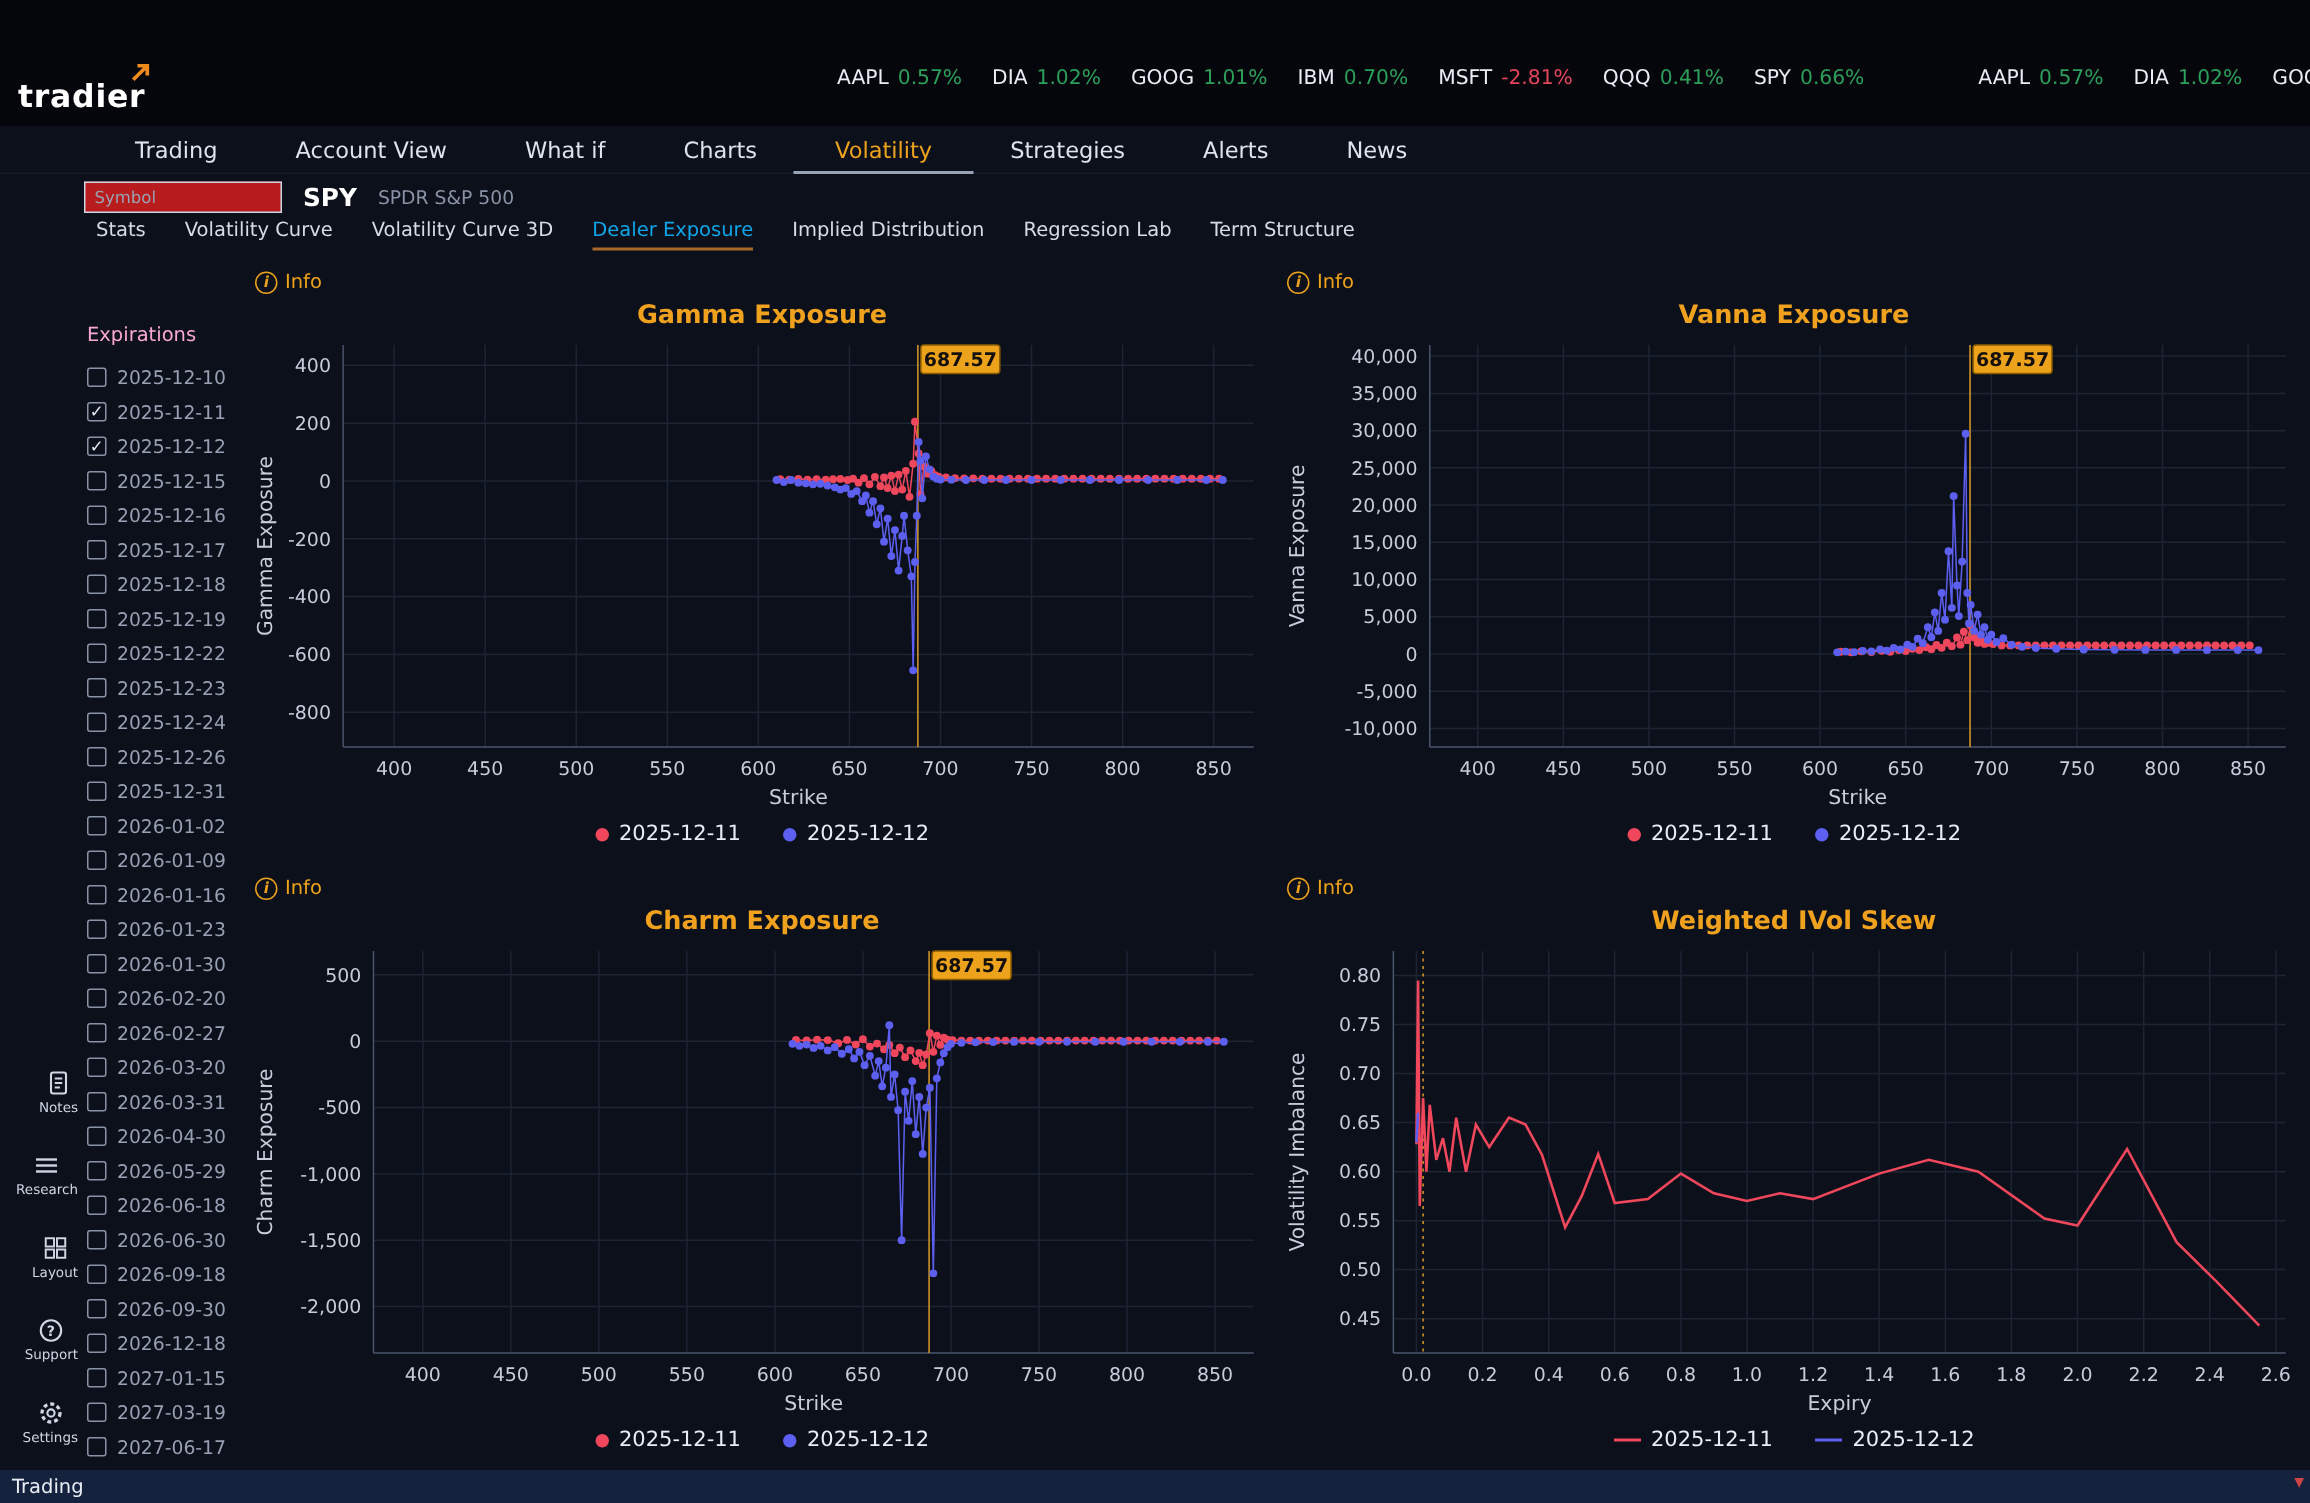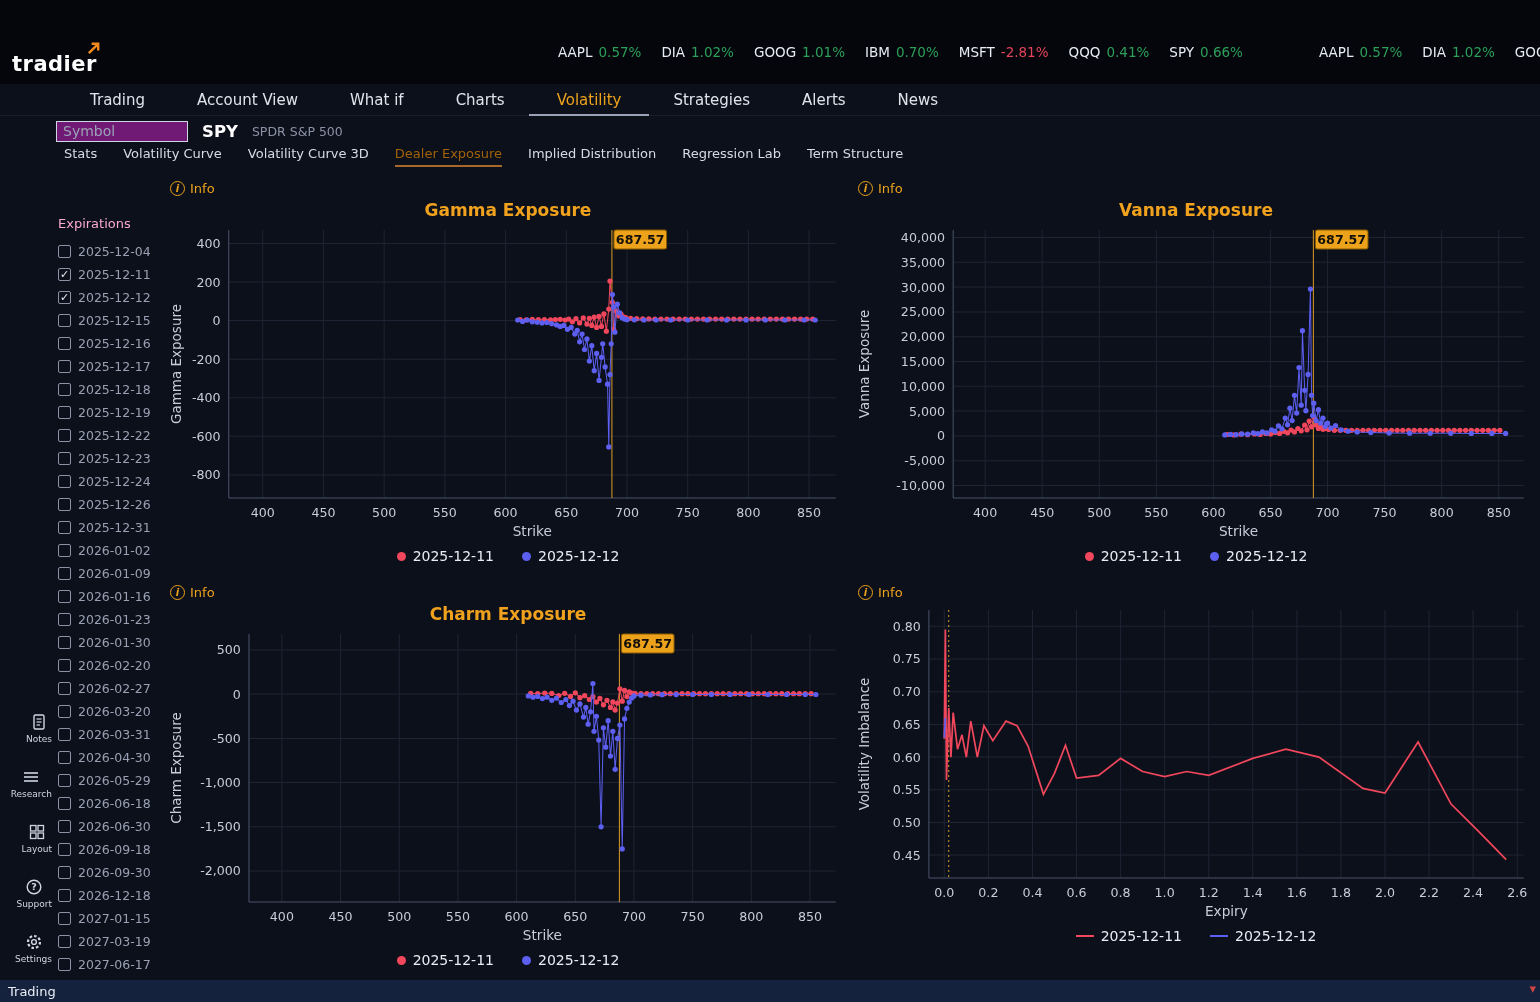--- a/index.html
+++ b/index.html
@@ -19,31 +19,31 @@
 
   
   .navbar{height:32px;background:#0c101a;display:flex;align-items:center;padding-left:88px;gap:48px;
     border-bottom:1px solid #161c2a;font-size:15px;flex:0 0 auto}
   .nav-item{color:#dfe3ec;cursor:pointer;position:relative;padding:6px 2px}
   .nav-item.active{color:#eda21b}
   .nav-item.active:after{content:"";position:absolute;left:-26px;right:-26px;bottom:-1px;height:2px;background:#9aa3b5}
 
   
   .symbolrow{height:30px;display:flex;align-items:center;gap:14px;padding-left:56px;flex:0 0 auto}
-  .symbol-input{width:132px;height:21px;background:#701a75;border:1px solid #cfd6e4;color:#c6cbd8;
-    font-size:14px;padding:0 6px;font-family:"DejaVu Sans","Liberation Sans",sans-serif}
+  .symbol-input{width:132px;height:21px;background:#b91c1c;border:1px solid #cfd6e4;color:#c6cbd8;
+    font-size:11px;padding:0 6px;font-family:"DejaVu Sans","Liberation Sans",sans-serif}
   .symbol-input::placeholder{color:#9aa3b5}
   .symbol-name{color:#fff;font-weight:bold;font-size:16.5px}
   .symbol-desc{color:#8a93a6;font-size:12.5px}
 
   
   .subtabs{height:26px;display:flex;align-items:flex-start;gap:26px;padding-left:64px;font-size:13px;
     color:#d6dbe6;flex:0 0 auto}
   .subtab{padding-bottom:4px;cursor:pointer;border-bottom:2px solid transparent}
-  .subtab.active{color:#a16207;border-bottom:2px solid #a8682a}
+  .subtab.active{color:#0ea5e9;border-bottom:2px solid #a8682a}
 
   
   .content{display:grid;grid-template-columns:52px 112px 1fr 1fr;grid-template-rows:404px 404px;
     height:808px;flex:0 0 auto}
   .rail{grid-row:1/3;grid-column:1;display:flex;flex-direction:column;justify-content:flex-end;
     align-items:flex-end;gap:24px;padding-bottom:16px}
   .rail-item{display:flex;flex-direction:column;align-items:center;gap:3px;color:#cfd6e4;font-size:9px;cursor:pointer}
   .rail-item svg{display:block}
 
   .expirations{grid-row:1/3;grid-column:2;padding:44px 0 0 6px;font-size:12.5px;color:#98a1b3}
@@ -195,21 +195,21 @@
         </svg>
         <span>Settings</span>
       </div>
     </div>
 
     <aside class="expirations">
       <div class="exp-title">Expirations</div>
       <div>
           <div class="exp-item">
             <span class="cb"></span>
-            <span>2025-12-04</span>
+            <span>2025-12-10</span>
           </div>
           <div class="exp-item">
             <span class="cb">✓</span>
             <span>2025-12-11</span>
           </div>
           <div class="exp-item">
             <span class="cb">✓</span>
             <span>2025-12-12</span>
           </div>
           <div class="exp-item">
@@ -848,20 +848,21 @@
             <span>2025-12-12</span>
           </span>
         </div>
     </section>
 
     <section class="chart-panel">
       <div class="info-row">
         <span class="info-icon">i</span>
         <span>Info</span>
       </div>
+      <div class="chart-title">Weighted IVol Skew</div>
       <svg class="plot" viewBox="0 0 680 320" preserveAspectRatio="none">
           <line x1="91.2" y1="8" x2="91.2" y2="276" stroke="#1d2433"></line>
           <text class="tick" x="91.2" y="295" text-anchor="middle">0.0</text>
           <line x1="134.8" y1="8" x2="134.8" y2="276" stroke="#1d2433"></line>
           <text class="tick" x="134.8" y="295" text-anchor="middle">0.2</text>
           <line x1="178.4" y1="8" x2="178.4" y2="276" stroke="#1d2433"></line>
           <text class="tick" x="178.4" y="295" text-anchor="middle">0.4</text>
           <line x1="221.9" y1="8" x2="221.9" y2="276" stroke="#1d2433"></line>
           <text class="tick" x="221.9" y="295" text-anchor="middle">0.6</text>
           <line x1="265.5" y1="8" x2="265.5" y2="276" stroke="#1d2433"></line>

